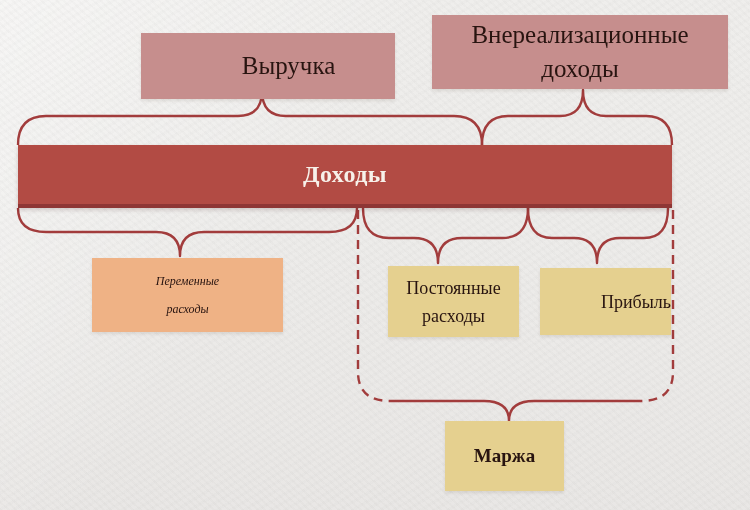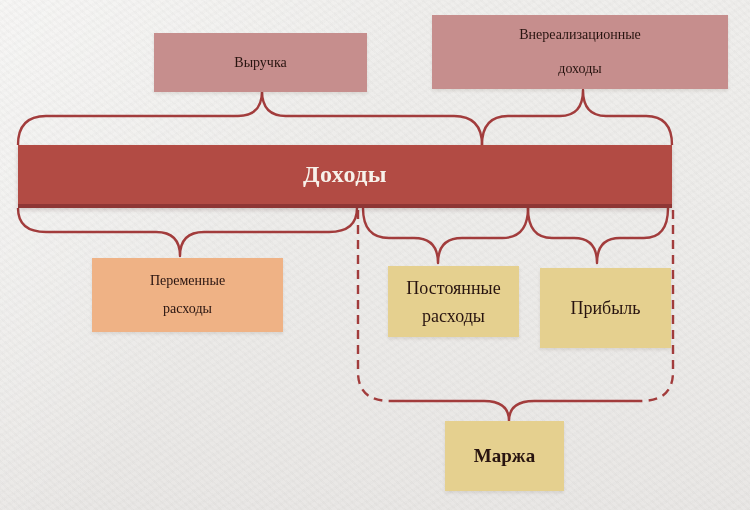--- a/index.html
+++ b/index.html
@@ -22,27 +22,27 @@
   svg.links{position:absolute;left:0;top:0;z-index:1;}
   svg.links path{fill:none;stroke:#a23c3c;stroke-width:2.4;stroke-linejoin:round;}
   svg.links path.dashed{stroke-dasharray:9 6;}
   .node{
     position:absolute;z-index:2;
     display:flex;flex-direction:column;align-items:center;justify-content:center;
     text-align:center;color:#281410;
     box-shadow:0 2px 3px rgba(60,40,20,.10);
   }
   .node .ln{display:block;}
-  .rose{background:#c68e8d;font-size:14px;line-height:34px;}
+  .rose{background:#c68e8d;font-size:25px;line-height:34px;}
   .bar{
     background:#b24b44;border-bottom:4px solid #8e3635;box-sizing:border-box;
     color:#f7f1ea;font-weight:bold;font-size:24px;letter-spacing:.5px;
     box-shadow:0 2px 4px rgba(60,20,20,.18);
   }
-  .orange{background:#efb285;font-size:14px;line-height:28px;}
+  .orange{background:#efb285;font-size:12px;line-height:28px;font-style:italic;}
   .yellow{background:#e5d08f;font-size:18px;line-height:28px;}
   .bold{font-weight:bold;font-size:19px;}
 </style>
 </head>
 <body>
 
 <div class="stage">
 
   <svg class="links" width="750" height="510" viewBox="0 0 750 510">
 
@@ -51,21 +51,21 @@
 
     <path d="M 18 208 Q 18 232 46 232 L 156 232 Q 180 232 180 256 Q 180 232 204 232 L 329 232 Q 357 232 357 208" stroke="#a23c3c"></path>
     <path d="M 363 208 Q 363 238 389 238 L 414 238 Q 438 238 438 263 Q 438 238 462 238 L 502 238 Q 528 238 528 208" stroke="#a23c3c"></path>
     <path d="M 528 208 Q 528 238 552 238 L 574 238 Q 597 238 597 263 Q 597 238 620 238 L 644 238 Q 668 238 668 208" stroke="#a23c3c"></path>
 
     <path class="dashed" d="M 358 210 L 358 372 Q 358 401 390 401" stroke="#a23c3c"></path>
     <path class="dashed" d="M 673 210 L 673 372 Q 673 401 641 401" stroke="#a23c3c"></path>
     <path d="M 390 401 L 484 401 Q 509 401 509 421 Q 509 401 534 401 L 641 401" stroke="#a23c3c"></path>
   </svg>
 
-  <div class="node rose" style="left: 154px; top: 33px; width: 213px; height: 59px; background-color: rgb(198, 142, 141);">
+  <div class="node rose" style="left: 141px; top: 33px; width: 213px; height: 66px; background-color: rgb(198, 142, 141); padding-left: 41px;">
     <span class="ln">Выручка</span>
   </div>
 
   <div class="node rose" style="left: 432px; top: 15px; width: 296px; height: 74px; background-color: rgb(198, 142, 141);">
     <span class="ln">Внереализационные</span>
     <span class="ln">доходы</span>
   </div>
 
   <div class="node bar" style="left: 18px; top: 145px; width: 654px; height: 63px; background-color: rgb(178, 75, 68);">
     <span class="ln">Доходы</span>
@@ -74,21 +74,21 @@
   <div class="node orange" style="left: 92px; top: 258px; width: 191px; height: 74px; background-color: rgb(239, 178, 133);">
     <span class="ln">Переменные</span>
     <span class="ln">расходы</span>
   </div>
 
   <div class="node yellow" style="left: 372px; top: 266px; width: 131px; height: 71px; background-color: rgb(229, 208, 143); margin-left: 16px;">
     <span class="ln">Постоянные</span>
     <span class="ln">расходы</span>
   </div>
 
-  <div class="node yellow" style="left: 540px; top: 268px; width: 131px; height: 80px; background-color: rgb(229, 208, 143);">
+  <div class="node yellow" style="left: 540px; top: 268px; width: 131px; height: 67px; background-color: rgb(229, 208, 143); align-items: flex-end;">
     <span class="ln">Прибыль</span>
   </div>
 
   <div class="node yellow bold" style="left: 445px; top: 421px; width: 119px; height: 70px; background-color: rgb(229, 208, 143);">
     <span class="ln">Маржа</span>
   </div>
 
 </div>
 
 </body></html>

